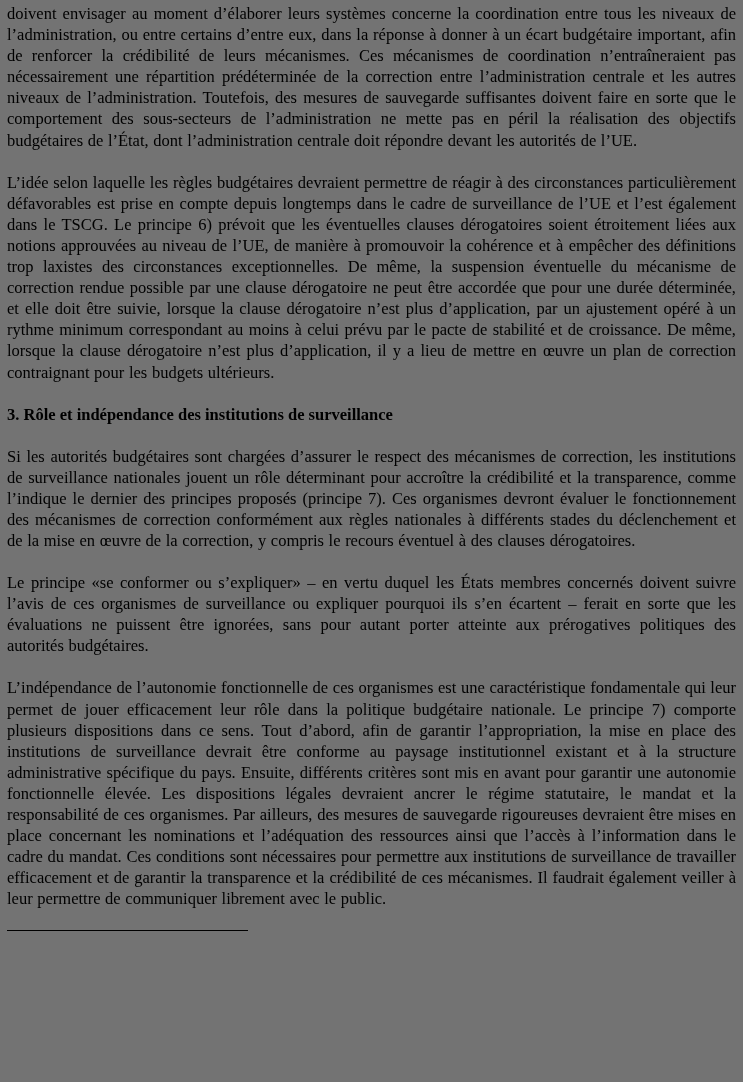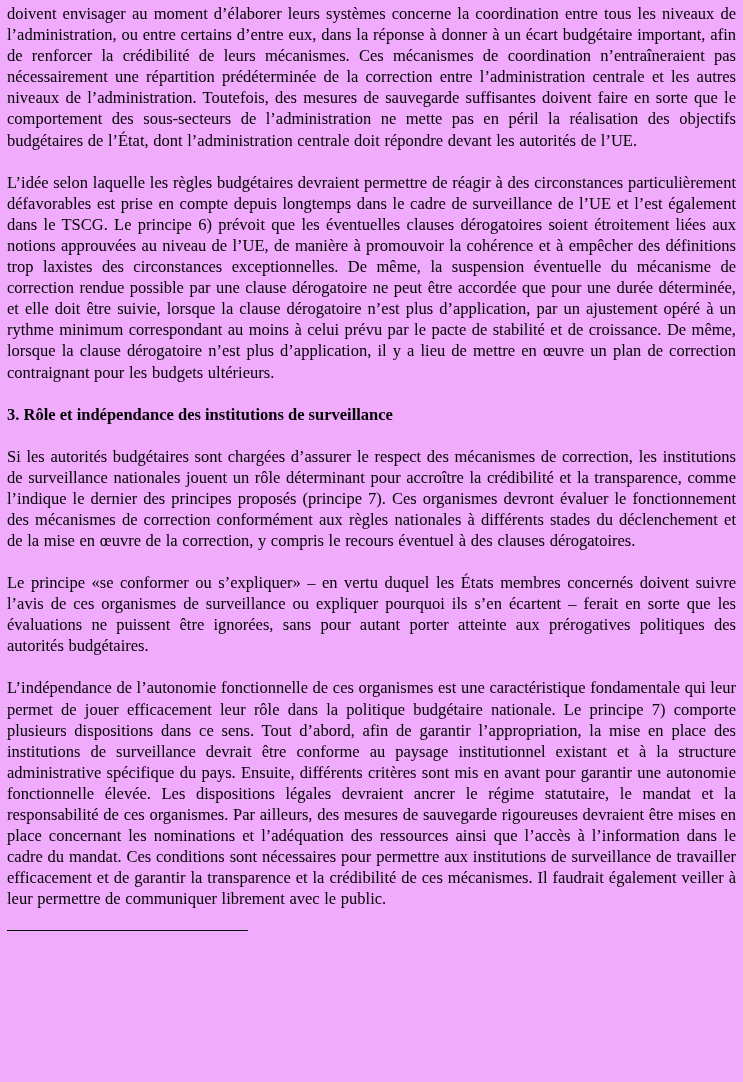--- a/index.html
+++ b/index.html
@@ -8,21 +8,21 @@
     width: 743px;
     height: 1082px;
     overflow: hidden;
     font-family: "Liberation Serif", "DejaVu Serif", serif;
     color: #000000;
   }
   .page {
     width: 743px;
     height: 1082px;
     padding: 3px 7px 0 7px;
-    background: #f0abfc;
+    background: #737373;
   }
   .body-para {
     font-size: 16.5px;
     line-height: 21.1px;
     text-align: justify;
     margin: 0 0 21px 0;
     word-spacing: 0.5px;
   }
   .section-heading {
     font-size: 16.5px;

